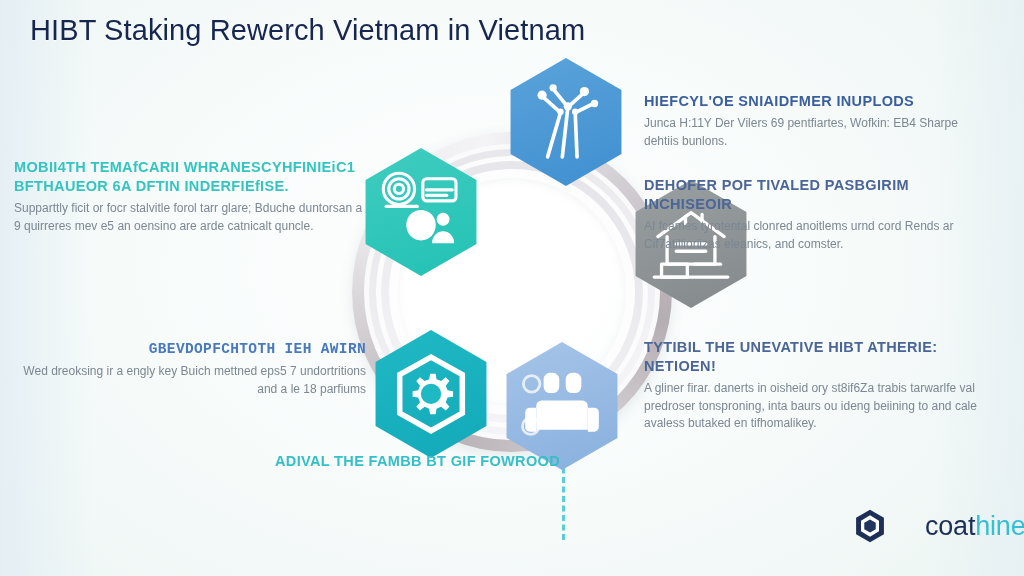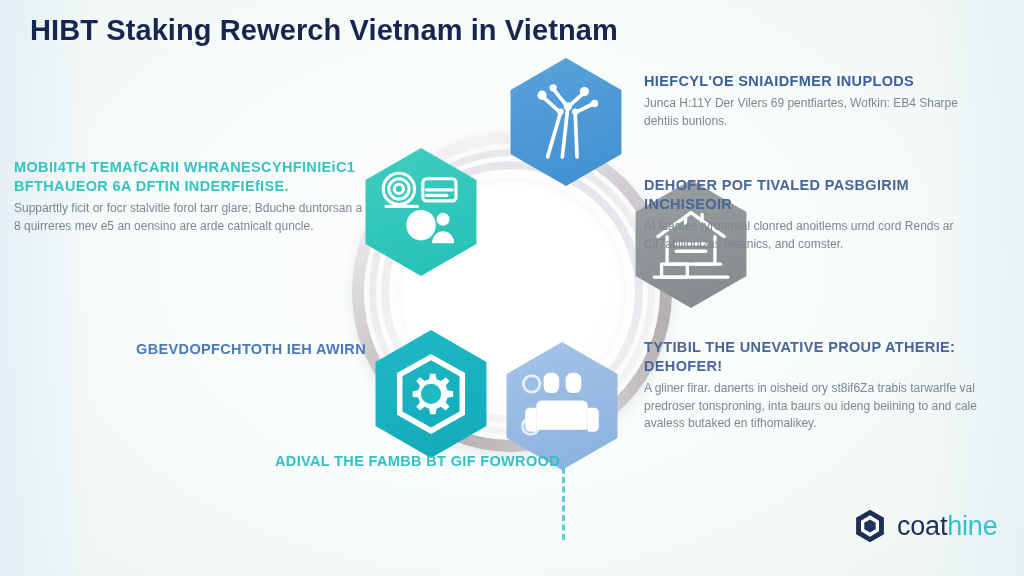--- a/index.html
+++ b/index.html
@@ -29,21 +29,21 @@
                 rgba(255,255,255,0) 91%, rgba(228,238,243,.7) 100%);
     pointer-events: none;
   }
 
   
   .title {
     position: absolute;
     left: 30px;
     top: 14px;
     font-size: 29px;
-    font-weight: bold;
+    font-weight: normal;
     letter-spacing: .1px;
     color: #16264f;
     text-shadow: 0 1px 1px rgba(255,255,255,.6);
     white-space: nowrap;
   }
 
   
   .ring-wrap {
     position: absolute;
     left: 352px;
@@ -113,48 +113,48 @@
     line-height: 1.32;
   }
   .block p {
     margin: 0;
     font-size: 12px;
     line-height: 1.46;
     color: #7c8792;
   }
   .h-teal  { color: #35c4c0; }
   .h-navy  { color: #3b5f9c; }
-  .h-blue  { color: #4a79bd; }
+  .h-blue  { color: #4a79bd; font-family: Liberation Mono, monospace; }
   .h-slate { color: #4a6596; }
   .h-cyan  { color: #35bfc6; }
 
   .b-left-top    { left: 14px;  top: 158px; width: 352px; text-align: left; }
   .b-left-bottom { left: 20px;  top: 340px; width: 346px; text-align: right; }
-  .b-right-top   { left: 644px; top: 72px;  width: 338px; text-align: left; }
+  .b-right-top   { left: 644px; top: 92px;  width: 338px; text-align: left; }
   .b-right-mid   { left: 644px; top: 176px; width: 340px; text-align: left; }
   .b-right-bottom{ left: 644px; top: 338px; width: 340px; text-align: left; }
   .b-bottom      { left: 160px; top: 452px; width: 400px; text-align: right; }
 
   
   .logo {
     position: absolute;
     left: 852px;
     top: 508px;
     display: flex;
     align-items: center;
     gap: 9px;
   }
   .logo-mark { width: 36px; height: 36px; display: block; }
   .logo-text {
     font-size: 27px;
     font-weight: 500;
     letter-spacing: -.2px;
     line-height: 1;
   }
-  .logo-a { color: #1d2f56; }
+  .logo-a { color: #1d2f56; margin-left: 28px; }
   .logo-b { color: #34bfd3; }
 </style>
 </head>
 <body>
 
 <div id="stage">
 
   <div class="title">HIBT Staking Rewerch Vietnam in Vietnam</div>
 
   <div class="ring-wrap">
@@ -251,39 +251,40 @@
       </g>
       <g stroke="#ffffff" stroke-width="3" fill="none" opacity=".75">
         <circle cx="17" cy="26" r="9"></circle>
         <circle cx="16" cy="72" r="9"></circle>
       </g>
     </svg>
   </div>
 
   <div class="block b-left-top">
     <h3 class="h-teal">MOBII4TH TEMAfCARII WHRANESCYHFINIEiC1 BFTHAUEOR 6A DFTIN INDERFIEfISE.</h3>
-    <p>Supparttly ficit or focr stalvitle forol tarr glare; Bduche duntorsan a 8 quirreres mev e5 an oensino are arde catnicalt quncle.</p>
+    <p>Supparttly ficit or focr stalvitle forol tarr glare; Bduche duntorsan a 9 quirreres mev e5 an oensino are arde catnicalt quncle.</p>
   </div>
 
   <div class="block b-left-bottom">
     <h3 class="h-blue">GBEVDOPFCHTOTH IEH AWIRN</h3>
+    <p>Wed dreoksing ir a engly key Buich mettned eps5 7 undortritions and a le 18 parfiums</p>
   </div>
 
   <div class="block b-right-top">
     <h3 class="h-navy">HIEFCYL'OE SNIAIDFMER INUPLODS</h3>
     <p>Junca H:11Y Der Vilers 69 pentfiartes, Wofkin: EB4 Sharpe dehtiis bunlons.</p>
   </div>
 
   <div class="block b-right-mid">
     <h3 class="h-slate">DEHOFER POF TIVALED PASBGIRIM INCHISEOIR</h3>
     <p>AI fcames tyrotental clonred anoitlems urnd cord Rends ar Cif7atillioriizas eleanics, and comster.</p>
   </div>
 
   <div class="block b-right-bottom">
-    <h3 class="h-slate">TYTIBIL THE UNEVATIVE PROUP ATHERIE: DEHOFER!</h3>
+    <h3 class="h-slate">TYTIBIL THE UNEVATIVE HIBT ATHERIE: NETIOEN!</h3>
     <p>A gliner firar. danerts in oisheid ory st8if6Za trabis tarwarlfe val predroser tonsproning, inta baurs ou ideng beiining to and cale avaless butaked en tifhomalikey.</p>
   </div>
 
   <div class="block b-bottom">
     <h3 class="h-cyan">ADIVAL THE FAMBB BT GIF FOWROOD</h3>
   </div>
 
   <div class="logo">
     <svg class="logo-mark" viewBox="0 0 40 44">
       <polygon points="20,2 37,12 37,32 20,42 3,32 3,12" fill="#1d2f56"></polygon>

